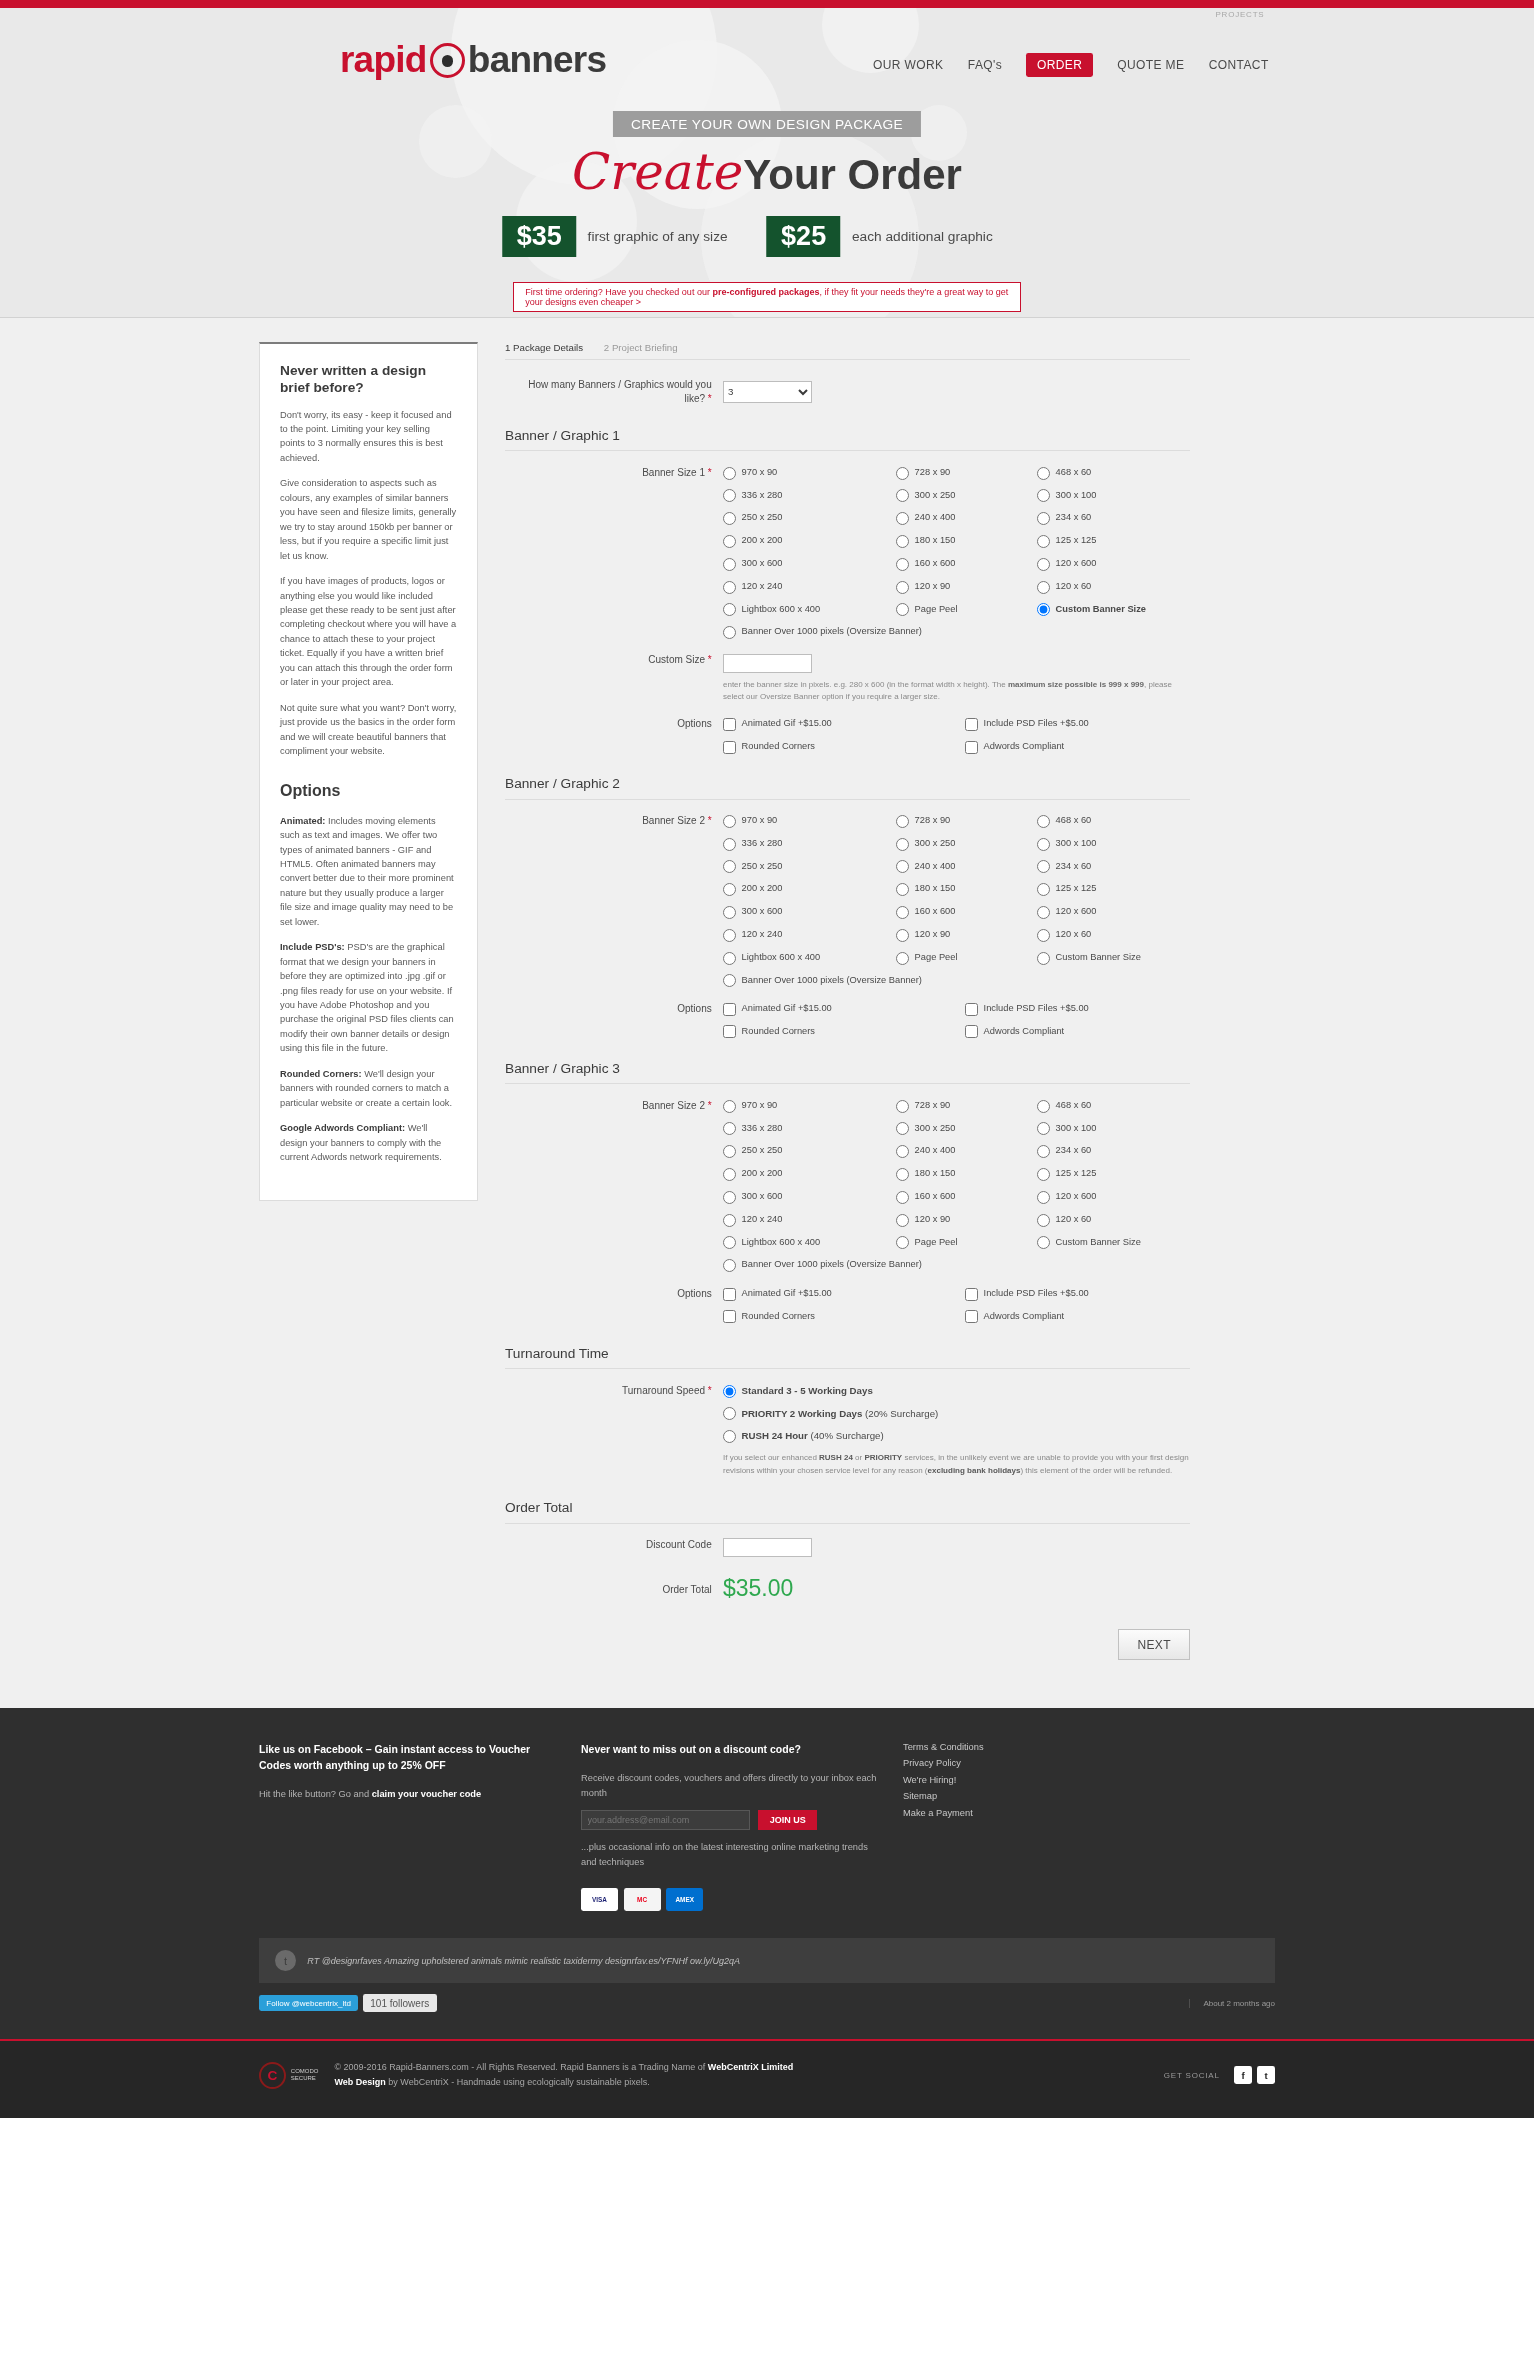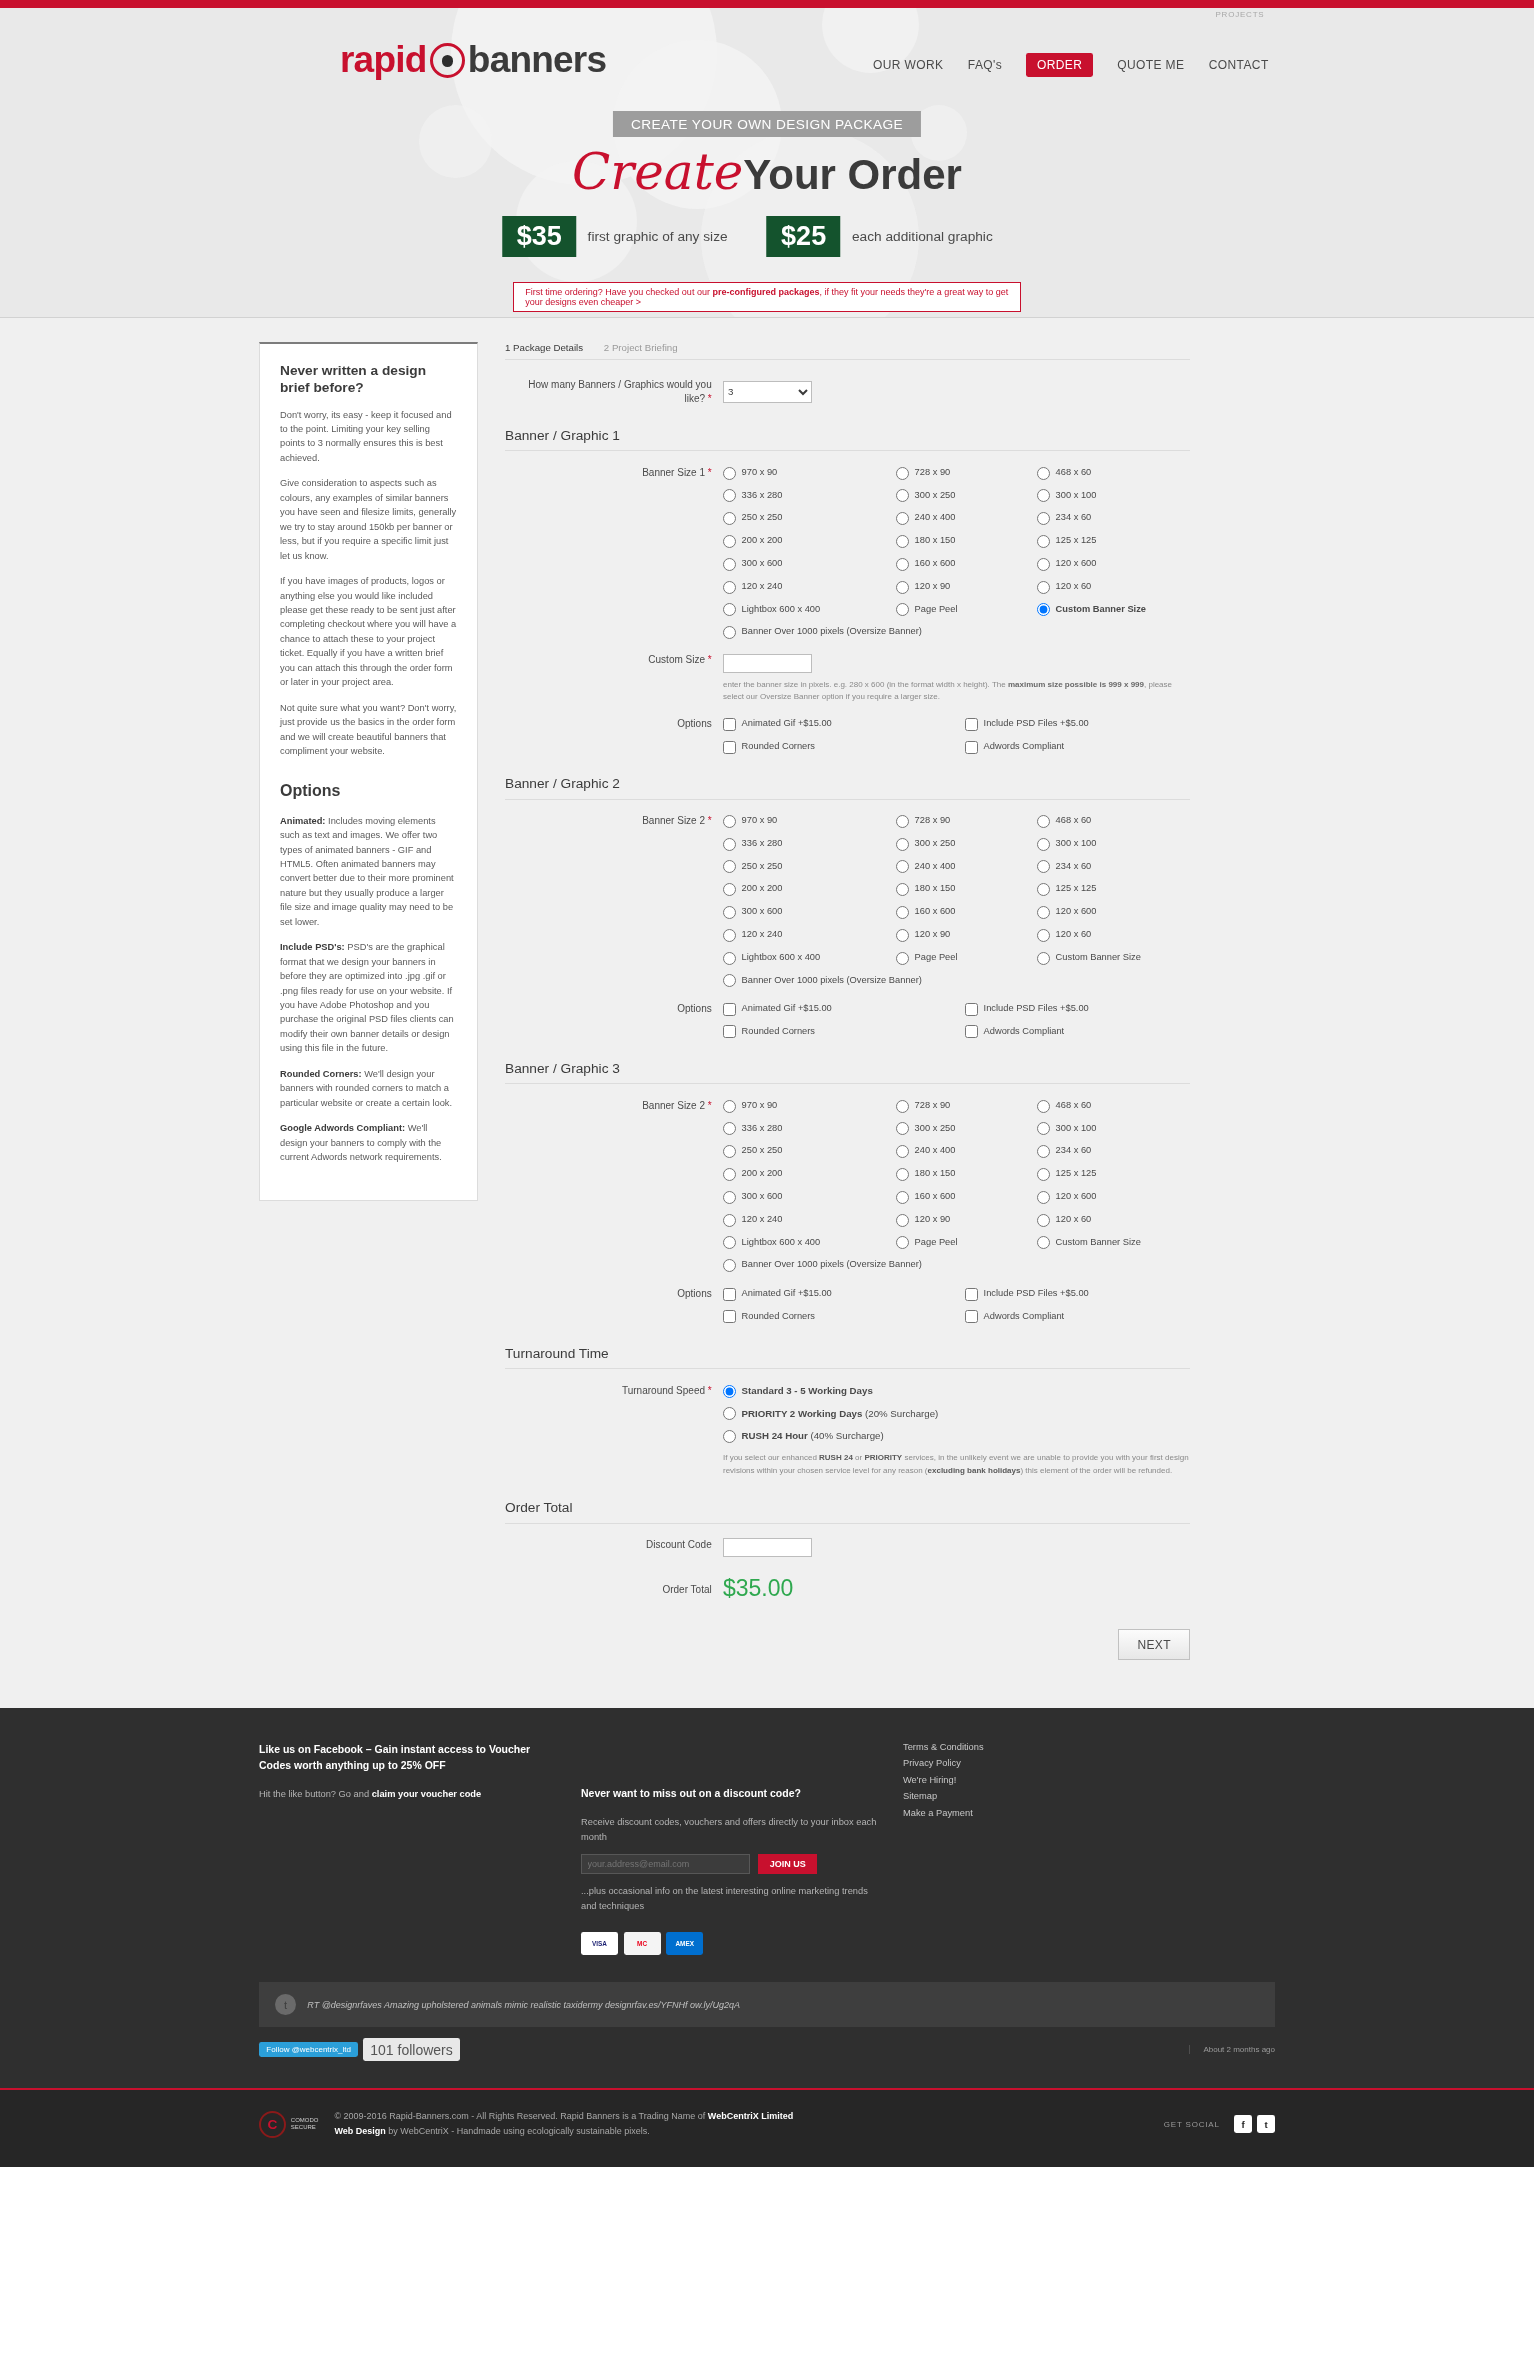--- a/index.html
+++ b/index.html
@@ -104,21 +104,21 @@
   .nextbtn {
     background:linear-gradient(#fcfcfc,#e7e7e7); border:0.8px solid #c1c1c1; color:#4a4a4a;
     font-size:12px; padding:7.3px 18px; letter-spacing:0.4px; cursor:pointer;
     font-family:"Liberation Sans", sans-serif;
   }
 
   
   .footer { background:#2f2f2f; color:#c8c8c8; padding:34px 0 0; }
   .fcontainer { width:1016px; margin:0 auto; display:flex; }
   .fcol1 { width:322px; padding-right:24px; }
-  .fcol2 { width:322px; padding-right:24px;margin-top:44px; }
+  .fcol2 { width:322px; padding-right:24px; }
   .fcol3 { width:149px; }
   .fcol4 { width:177px; }
   .footer h4 { color:#fff; font-size:10.5px; margin:0 0 13px; line-height:1.5; }
   .footer p { font-size:9.3px; line-height:1.6; margin:0 0 9.7px; color:#b4b4b4; }
   .footer b { color:#fff; }
   .footer ul { list-style:none; margin:0; padding:0; }
   .footer li { font-size:9.3px; margin-bottom:6.4px; }
   .footer a { color:#c8c8c8; text-decoration:none; }
   .emailinput { width:169px; height:20px; border:0.8px solid #575757; background:#3c3c3c; color:#9a9a9a; font-size:9px; padding:0 5.6px; }
   .joinbtn { background:#c8102e; color:#fff; border:none; font-size:9px; font-weight:bold; padding:4.8px 11.3px; margin-left:4.8px; cursor:pointer; font-family:"Liberation Sans", sans-serif; }
@@ -126,21 +126,21 @@
   .card { width:37px; height:23.4px; border-radius:2.4px; background:#fff; display:flex; align-items:center; justify-content:center; font-size:6.4px; font-weight:bold; }
   .card.visa { color:#1a1f71; }
   .card.mc { background:#f4f4f4; color:#eb001b; }
   .card.amex { background:#006fcf; color:#fff; }
 
   .tweetbar { width:1016px; margin:27px auto 0; background:#3e3e3e; padding:12px 16px; display:flex; align-items:center; }
   .twicon { width:21px; height:21px; border-radius:50%; background:#6a6a6a; color:#3e3e3e; display:flex; align-items:center; justify-content:center; font-size:11.3px; margin-right:11.3px; }
   .tweettext { font-size:9px; color:#c0c0c0; font-style:italic; }
   .followrow { width:1016px; margin:11.3px auto 0; display:flex; align-items:center; }
   .followbtn { background:#2b9fd9; color:#fff; font-size:8px; padding:3.2px 7.3px; border-radius:2.4px; }
-  .followcount { background:#e8e8e8; color:#555; font-size:14px; padding:3.2px 7.3px; border-radius:2.4px; margin-left:4.8px; }
+  .followcount { background:#e8e8e8; color:#555; font-size:10px; padding:3.2px 7.3px; border-radius:2.4px; margin-left:4.8px; }
   .ago { margin-left:auto; font-size:8px; color:#9a9a9a; border-left:0.8px solid #4e4e4e; padding-left:13px; }
 
   .bottombar { margin-top:27px; border-top:2.4px solid #c8102e; background:#262626; padding:19.3px 0 27px; }
   .bcontainer { width:1016px; margin:0 auto; display:flex; align-items:center; }
   .comodo { display:flex; align-items:center; margin-right:16px; }
   .comodo .ring { width:27px; height:27px; border-radius:50%; border:2.4px solid #8a1a1a; color:#c8102e; display:flex; align-items:center; justify-content:center; font-size:13.7px; font-weight:bold; }
   .comodo .txt { margin-left:4.8px; font-size:6px; color:#cfcfcf; line-height:1.25; }
   .copy { font-size:9px; color:#a8a8a8; line-height:1.7; }
   .copy b { color:#fff; }
   .social { margin-left:auto; display:flex; align-items:center; }

